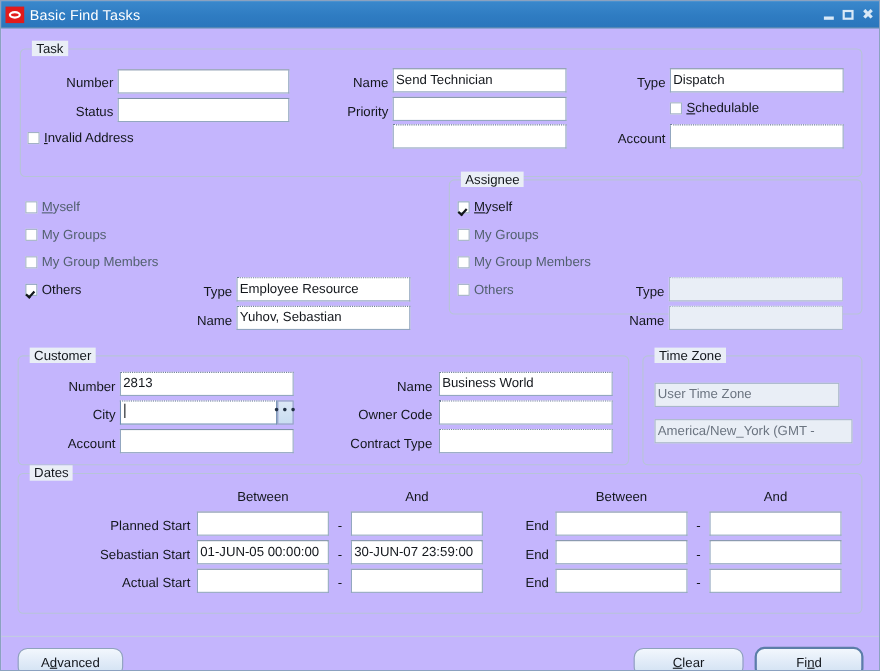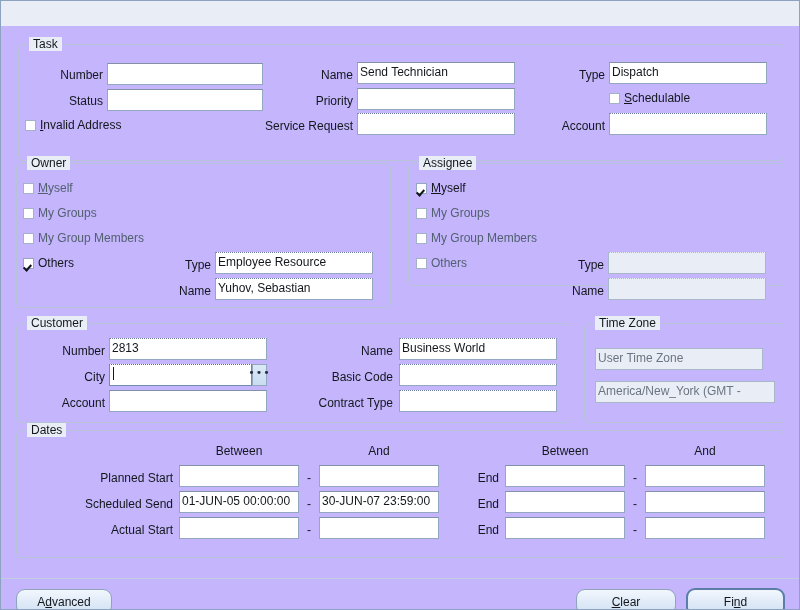--- a/index.html
+++ b/index.html
@@ -257,20 +257,43 @@
     position: absolute;
     height: 1px;
     background: #c2cedf;
   }
 </style>
 </head>
 <body>
 
 <div id="app">
 
+  <div class="titlebar">
+    <div class="oracle-logo">
+      <div class="ring"></div>
+    </div>
+    <div class="title-text">Basic Find Tasks</div>
+    <div class="win-buttons">
+      <div class="win-btn">
+        <div class="glyph">
+            <div class="min-bar"></div>
+          </div>
+      </div>
+      <div class="win-btn">
+        <div class="glyph">
+            <div class="max-box"></div>
+          </div>
+      </div>
+      <div class="win-btn">
+        <div class="glyph">
+            <span class="close-x">✖</span>
+          </div>
+      </div>
+    </div>
+  </div>
 
   <div class="canvas">
 
     <div class="group" style="left:17px; top:18px; width:766px; height:117px;">
       <div class="group-title">Task</div>
     </div>
 
     <div class="lbl r" style="left:20px; top:42px; width:82px;">Number</div>
     <div class="fld" style="left:106px; top:37px; width:156px; height:22px;"></div>
 
@@ -281,37 +304,33 @@
       <span class="box"></span>
       <span class="cb-label"><span class="mn">I</span>nvalid Address</span>
     </div>
 
     <div class="lbl r" style="left:228px; top:42px; width:124px;">Name</div>
     <div class="fld" style="left:356px; top:36px; width:158px; height:22px;">Send  Technician</div>
 
     <div class="lbl r" style="left:228px; top:68px; width:124px;">Priority</div>
     <div class="fld" style="left:356px; top:62px; width:158px; height:22px;"></div>
 
-    <div class="lbl r" style="left:208px; top:93px; width:144px;">Service Request</div>
     <div class="fld lov" style="left:356px; top:87px; width:158px; height:22px;"></div>
 
     <div class="lbl r" style="left:528px; top:42px; width:76px;">Type</div>
     <div class="fld" style="left:608px; top:36px; width:158px; height:22px;">Dispatch</div>
 
     <div class="cb off" style="left:608px; top:65px;">
       <span class="box"></span>
       <span class="cb-label"><span class="mn">S</span>chedulable</span>
     </div>
 
     <div class="lbl r" style="left:520px; top:93px; width:84px;">Account</div>
     <div class="fld lov" style="left:608px; top:87px; width:158px; height:22px;"></div>
 
-    <div class="group" style="left:15px; top:137px; width:375px; height:145px;">
-      <div class="group-title">Owner</div>
-    </div>
 
     <div class="cb off dim" style="left:22px; top:155px;">
       <span class="box"></span>
       <span class="cb-label"><span class="mn">M</span>yself</span>
     </div>
     <div class="cb off dim" style="left:22px; top:180px;">
       <span class="box"></span>
       <span class="cb-label">My Groups</span>
     </div>
     <div class="cb off dim" style="left:22px; top:205px;">
@@ -368,21 +387,21 @@
     <div class="lov-btn" style="left:251px; top:338px; width:15px; height:22px;">
       <span class="dots">•••</span>
     </div>
 
     <div class="lbl r" style="left:22px; top:370px; width:82px;">Account</div>
     <div class="fld" style="left:108px; top:364px; width:158px; height:22px;"></div>
 
     <div class="lbl r" style="left:268px; top:318px; width:124px;">Name</div>
     <div class="fld lov" style="left:398px; top:312px; width:158px; height:22px;">Business World</div>
 
-    <div class="lbl r" style="left:268px; top:344px; width:124px;">Basic Code</div>
+    <div class="lbl r" style="left:268px; top:344px; width:124px;">Owner Code</div>
     <div class="fld lov" style="left:398px; top:338px; width:158px; height:22px;"></div>
 
     <div class="lbl r" style="left:268px; top:370px; width:124px;">Contract Type</div>
     <div class="fld lov" style="left:398px; top:364px; width:158px; height:22px;"></div>
 
     <div class="group" style="left:583px; top:297px; width:200px; height:100px;">
       <div class="group-title">Time Zone</div>
     </div>
     <div class="fld disabled" style="left:594px; top:355px; width:180px; height:22px;">America/New_York (GMT -</div>
     <div class="fld disabled" style="left:594px; top:322px; width:168px; height:22px;">User Time Zone</div>
@@ -398,21 +417,21 @@
 
     <div class="lbl r" style="left:40px; top:445px; width:132px;">Planned Start</div>
     <div class="fld" style="left:178px; top:439px; width:120px; height:22px;"></div>
     <div class="lbl c" style="left:300px; top:445px; width:16px;">-</div>
     <div class="fld" style="left:318px; top:439px; width:120px; height:22px;"></div>
     <div class="lbl r" style="left:452px; top:445px; width:46px;">End</div>
     <div class="fld" style="left:504px; top:439px; width:120px; height:22px;"></div>
     <div class="lbl c" style="left:626px; top:445px; width:16px;">-</div>
     <div class="fld" style="left:644px; top:439px; width:120px; height:22px;"></div>
 
-    <div class="lbl r" style="left:40px; top:471px; width:132px;">Scheduled Send</div>
+    <div class="lbl r" style="left:40px; top:471px; width:132px;">Sebastian Start</div>
     <div class="fld" style="left:178px; top:465px; width:120px; height:22px;">01-JUN-05 00:00:00</div>
     <div class="lbl c" style="left:300px; top:471px; width:16px;">-</div>
     <div class="fld" style="left:318px; top:465px; width:120px; height:22px;">30-JUN-07 23:59:00</div>
     <div class="lbl r" style="left:452px; top:471px; width:46px;">End</div>
     <div class="fld" style="left:504px; top:465px; width:120px; height:22px;"></div>
     <div class="lbl c" style="left:626px; top:471px; width:16px;">-</div>
     <div class="fld" style="left:644px; top:465px; width:120px; height:22px;"></div>
 
     <div class="lbl r" style="left:40px; top:497px; width:132px;">Actual Start</div>
     <div class="fld" style="left:178px; top:491px; width:120px; height:22px;"></div>

